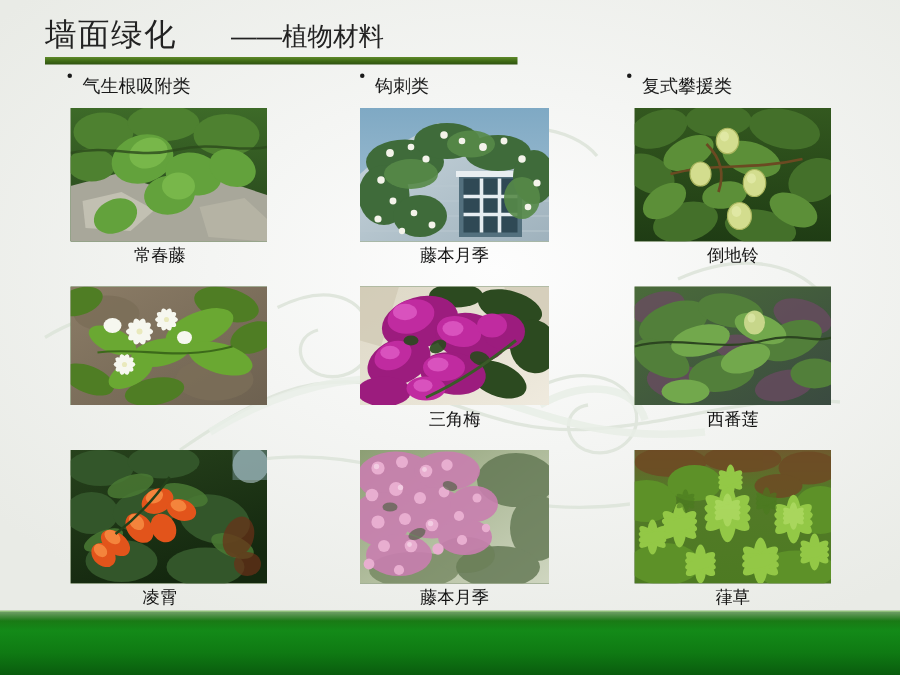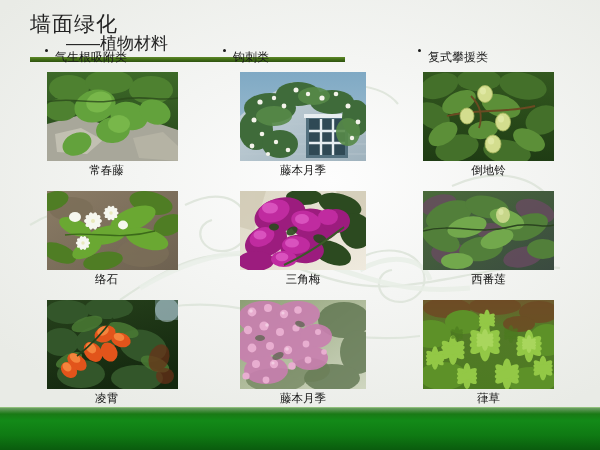--- a/index.html
+++ b/index.html
@@ -31,23 +31,22 @@
   
   .title-block {
     position: absolute;
     left: 30px;
     top: 12px;
     width: 315px;
     z-index: 5;
   }
   .title-row {
     display: flex;
-    align-items: flex-start;
+    align-items: flex-end;
     white-space: nowrap;
-    flex-direction: column;
   }
   .title-main {
     font-size: 21px;
     color: #222222;
     letter-spacing: 1px;
     line-height: 1.1;
   }
   .title-sub {
     font-size: 17px;
     color: #222222;
@@ -80,21 +79,21 @@
   }
   .bullet .dot {
     width: 3px;
     height: 3px;
     background: #1a1a1a;
     border-radius: 50%;
     margin-right: 7px;
     flex: none;
   }
   .b0 { left: 45px;  top: 0; }
-  .b1 { left: 223px; top: 0; }
+  .b1 { left: 240px; top: 0; }
   .b2 { left: 418px; top: 0; }
 
   
   .grid { position: absolute; inset: 0; z-index: 4; }
 
   .cell { position: absolute; }
   .photo {
     position: relative;
     width: 100%;
     height: 100%;
@@ -394,21 +393,20 @@
             <ellipse cx="76" cy="34" rx="5" ry="4.4"></ellipse>
           </g>
           <g fill="#e9e9bc">
             <circle cx="46" cy="30" r="2"></circle>
               <circle cx="64" cy="22" r="1.7"></circle>
             <circle cx="36" cy="52" r="1.7"></circle>
           </g>
         </svg>
       </div>
     </div>
-    <div class="caption cap-c0 cap-r1">络石</div>
 
     <div class="cell c1 r1">
       <div class="photo">
         <svg width="100%" height="100%" viewBox="0 0 126 79" preserveAspectRatio="none">
           <defs>
             <linearGradient id="p4bg" x1="0" y1="0" x2="1" y2="1">
               <stop offset="0" stop-color="#ddd8c6"></stop>
                 <stop offset="1" stop-color="#efeade"></stop>
             </linearGradient>
           </defs>

